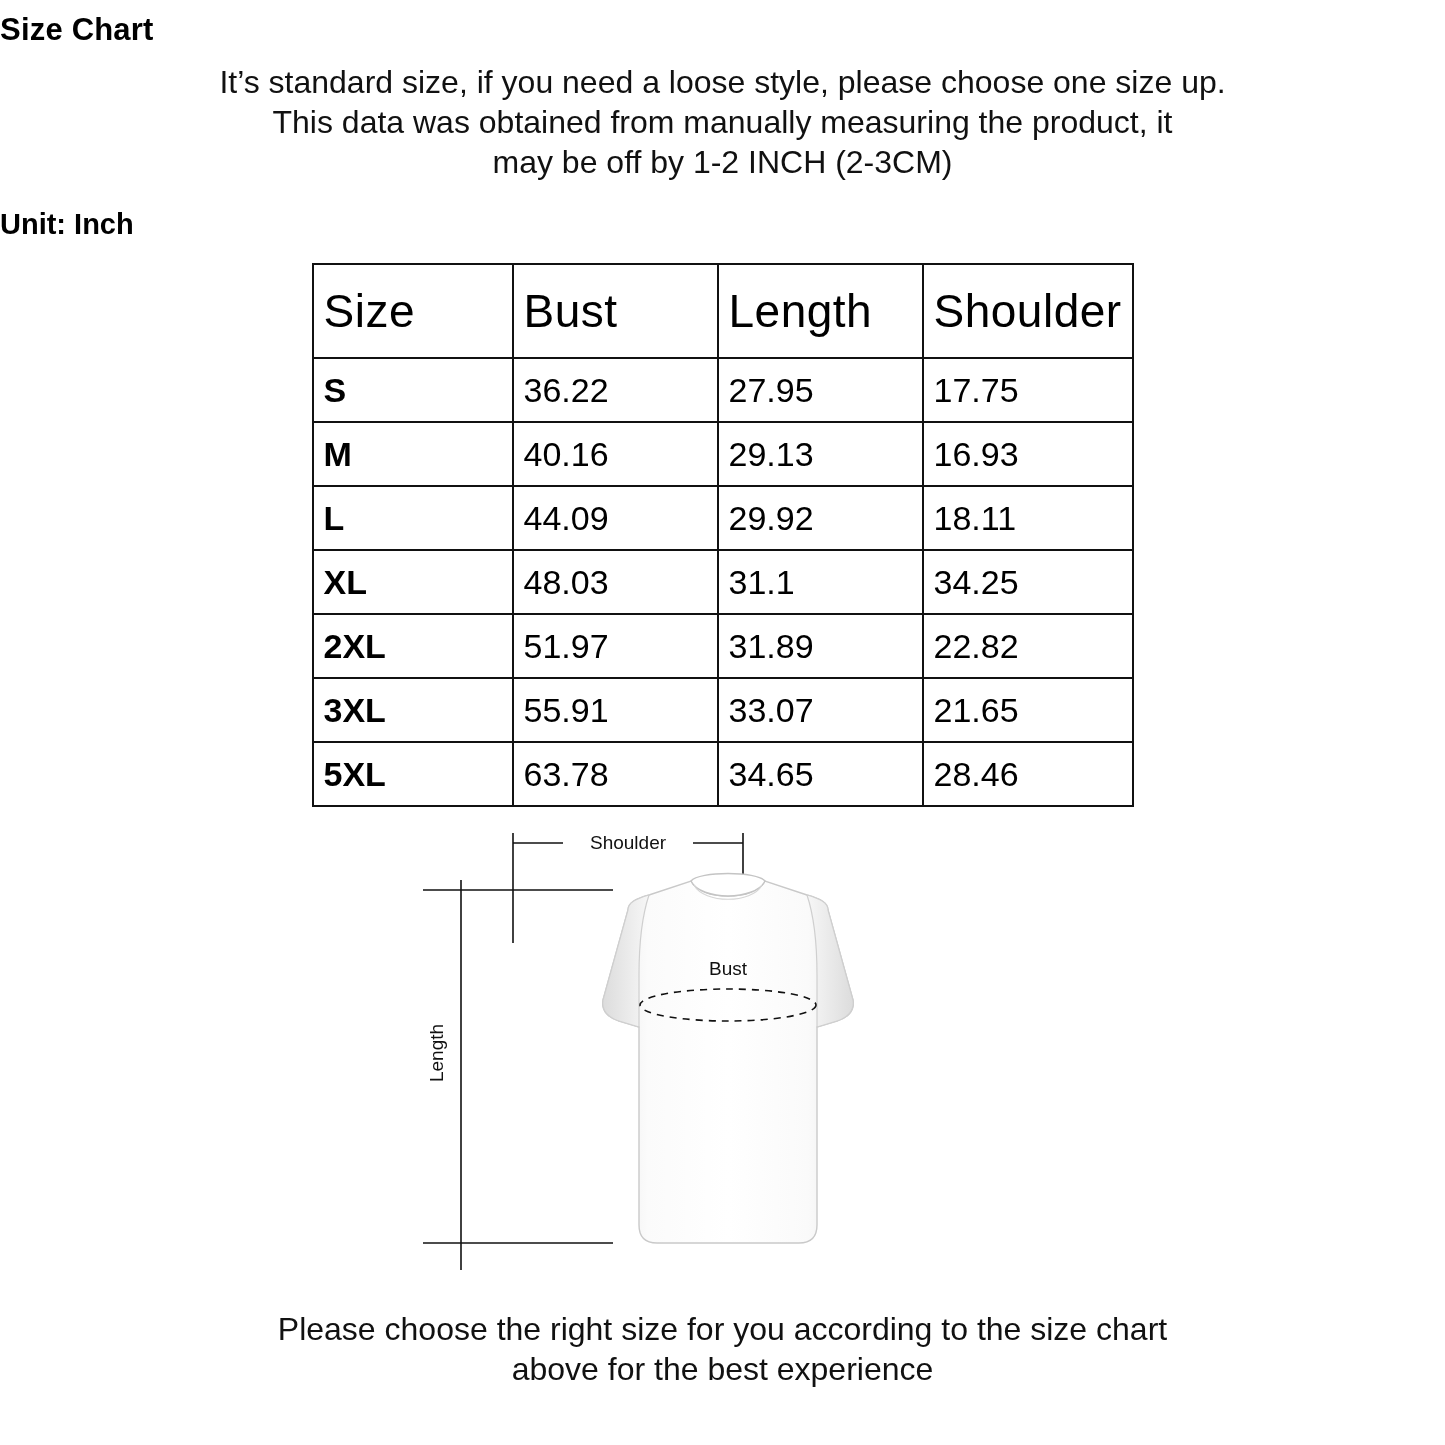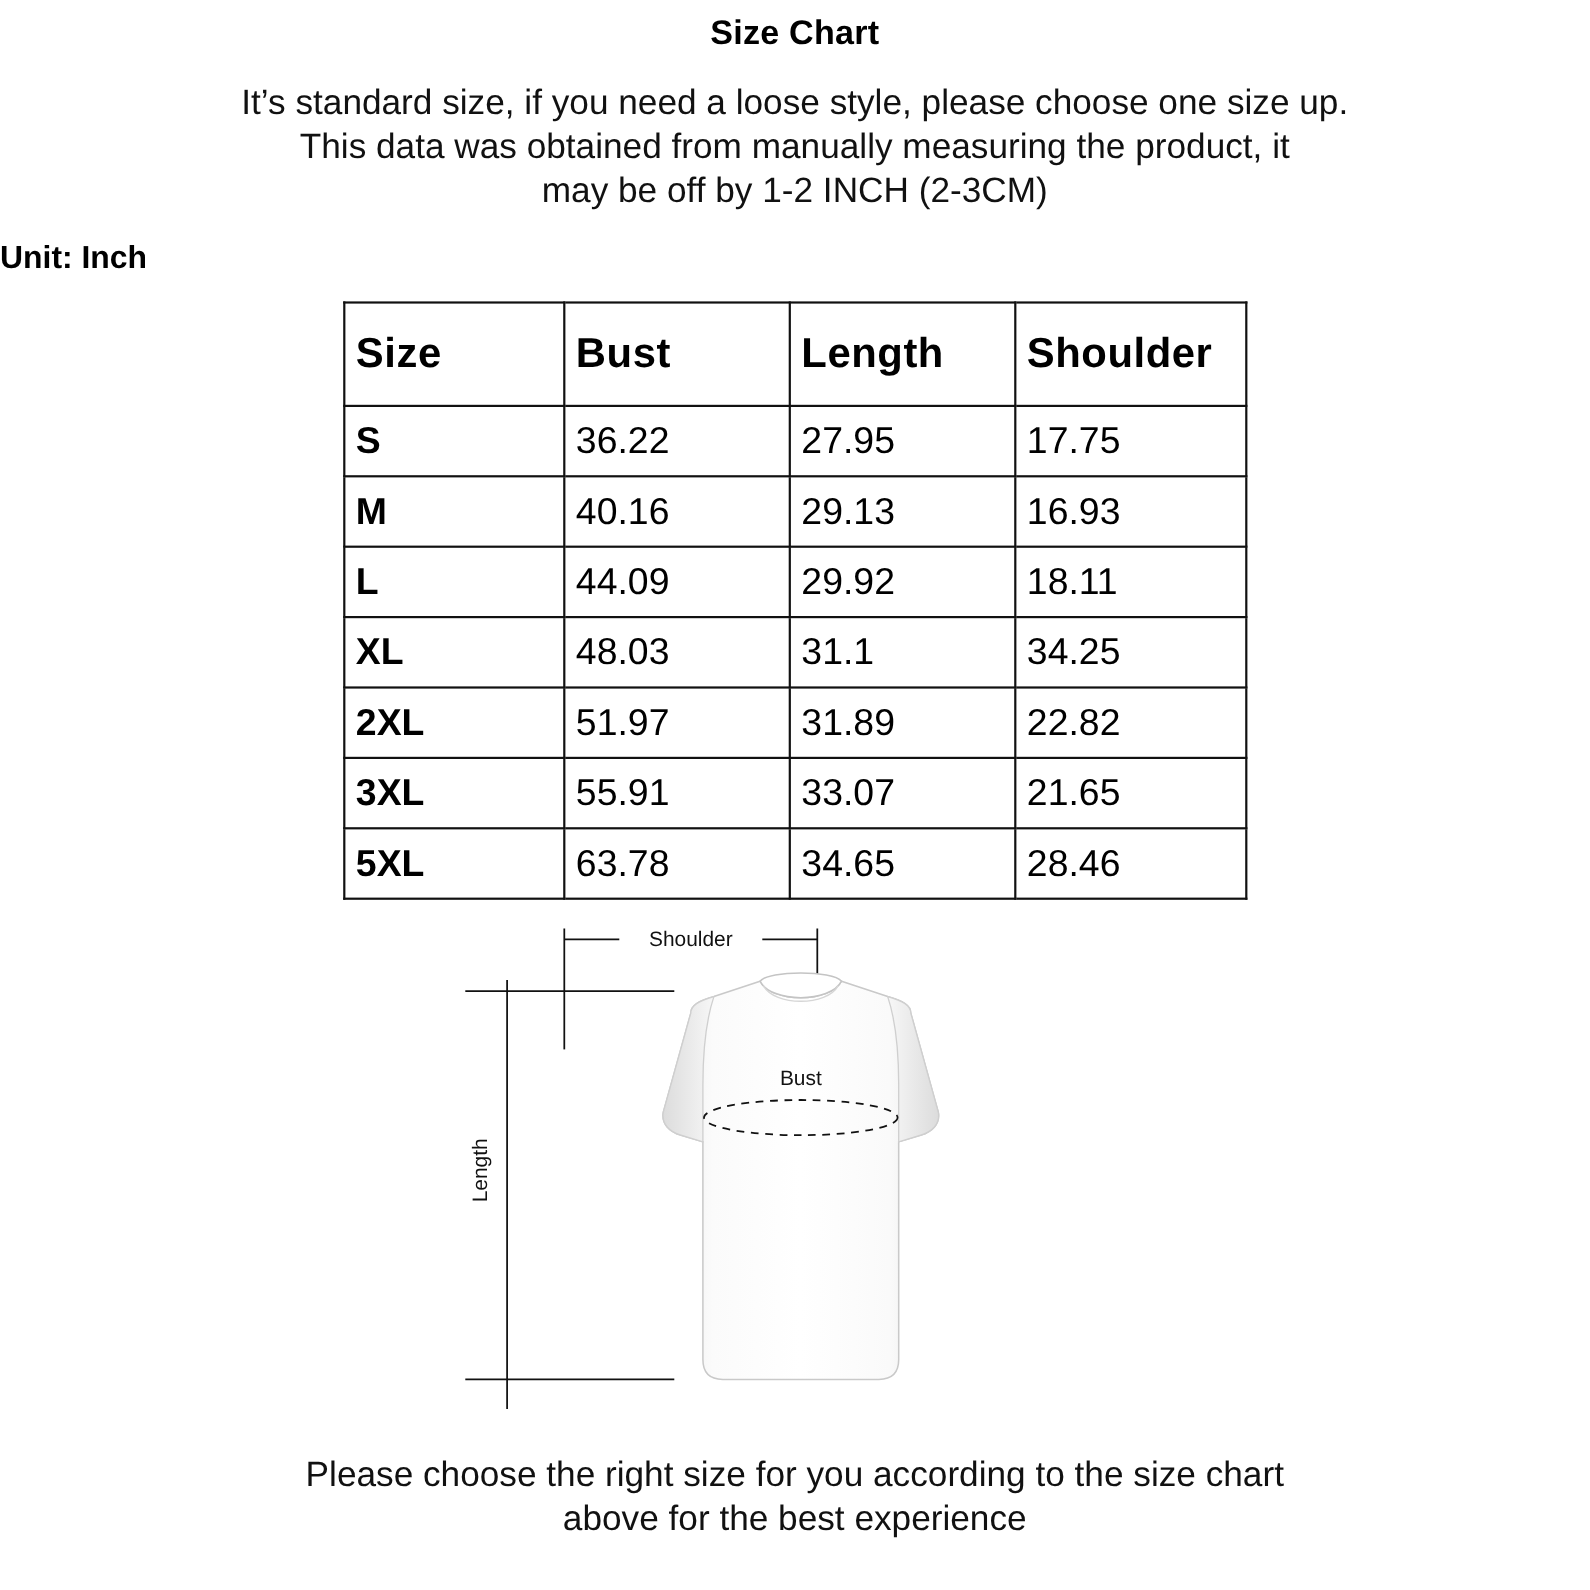--- a/index.html
+++ b/index.html
@@ -17,33 +17,33 @@
   }
   .page {
     width: 1445px;
     height: 1445px;
     box-sizing: border-box;
     padding: 0;
     position: relative;
   }
 
   .title {
-    text-align: center;
+    text-align: left;
     font-size: 31px;
     font-weight: bold;
     letter-spacing: 0.2px;
     margin-top: 12px;
     color: #000;
   }
 
   .intro {
     text-align: center;
     font-size: 32px;
     line-height: 1.25;
-    margin-top: 25px;
+    margin-top: 14px;
     padding: 0 110px;
     color: #111;
   }
   .intro .line {
     display: block;
   }
 
   .unit {
     text-align: left;
     font-size: 29px;
@@ -66,22 +66,22 @@
   table.size-table th,
   table.size-table td {
     border: 2px solid #111;
     padding: 0 10px;
     text-align: left;
     vertical-align: middle;
     color: #000;
   }
   table.size-table thead th {
     height: 92px;
-    font-size: 38px;
-    font-weight: 700;
+    font-size: 46px;
+    font-weight: 400;
     letter-spacing: 0.5px;
   }
   table.size-table tbody td {
     height: 62px;
     font-size: 34px;
   }
   table.size-table tbody td.size-cell {
     font-weight: 900;
   }
   col.c1 { width: 200px; }

